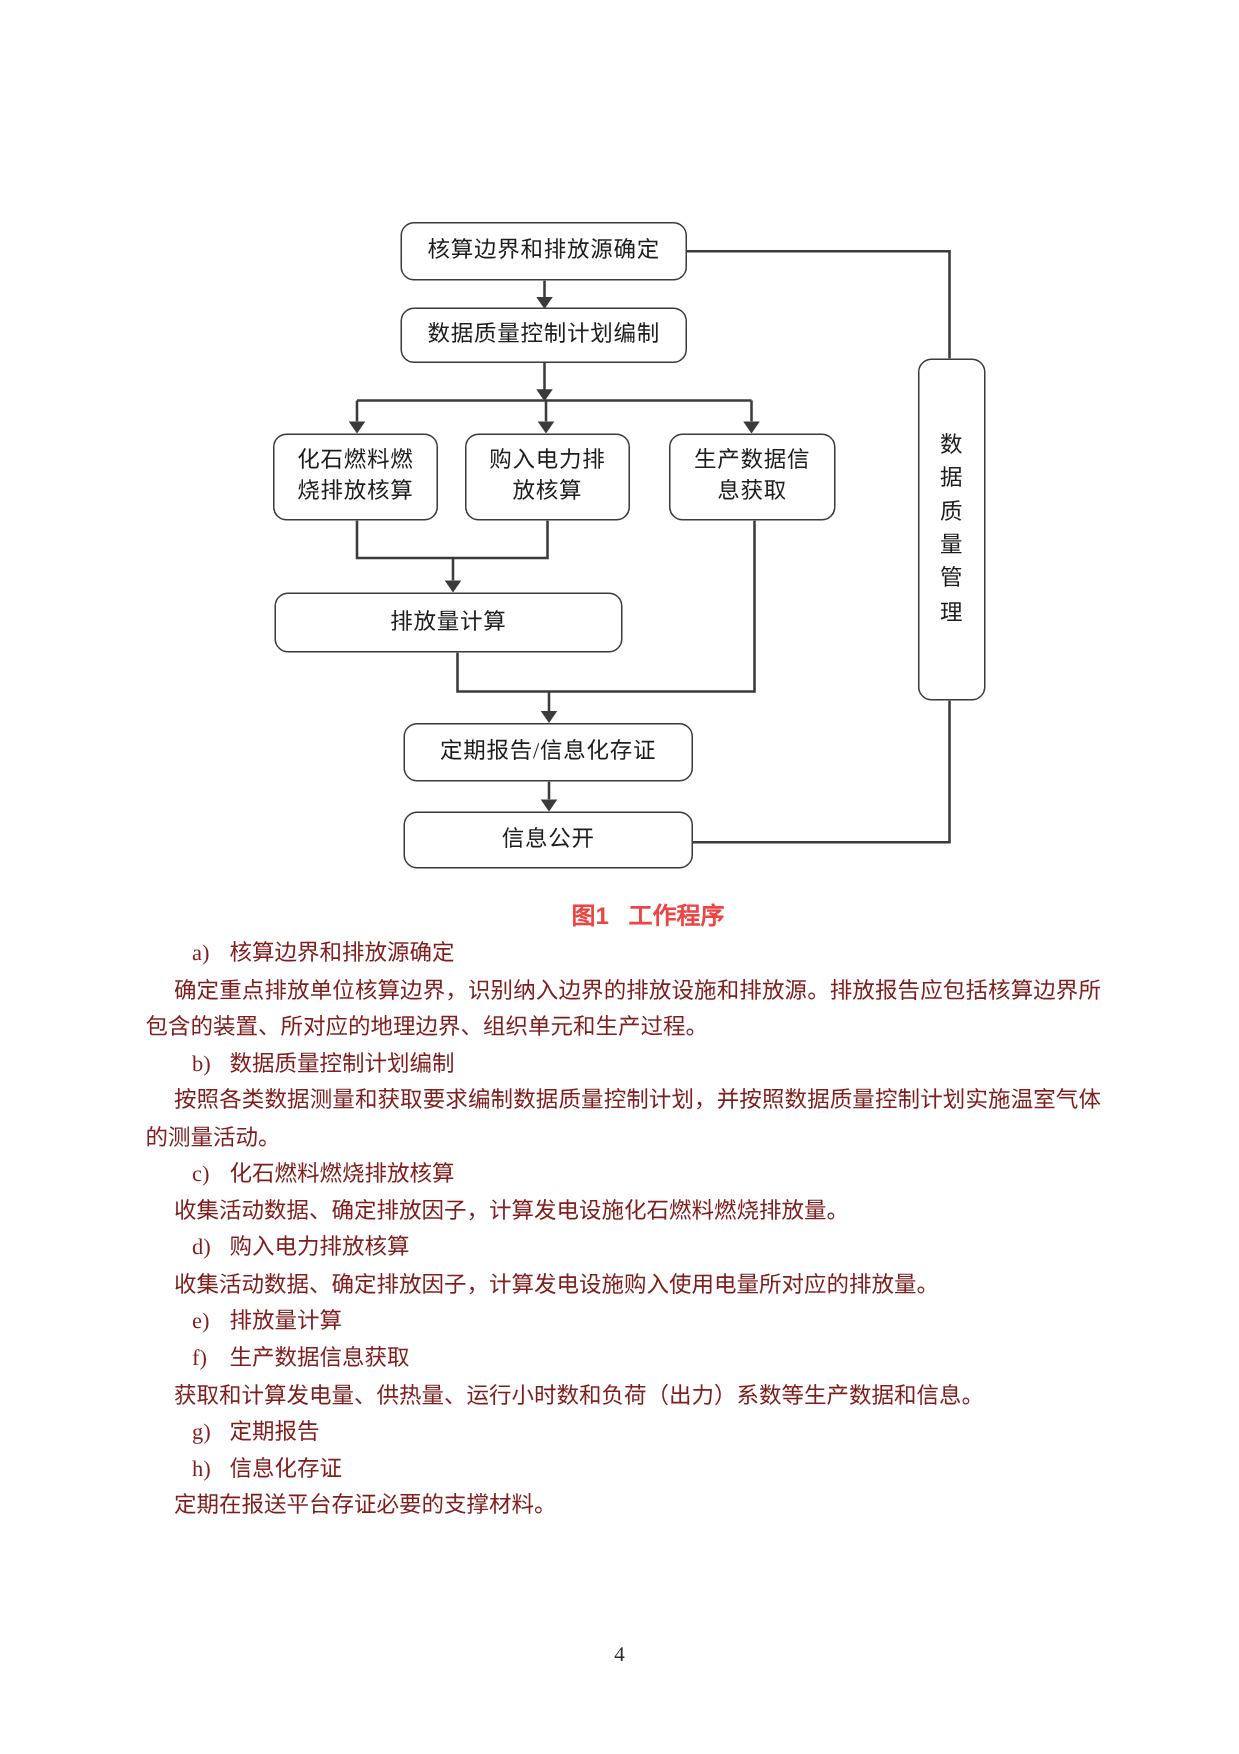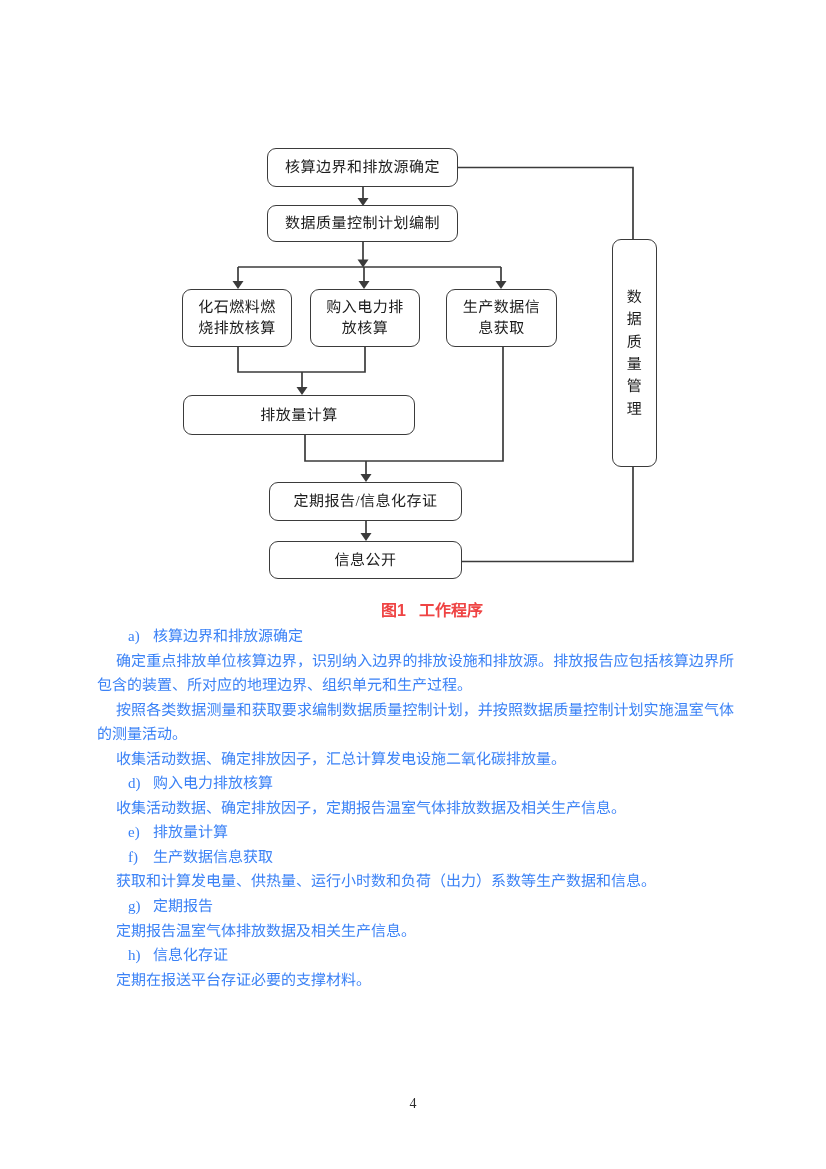--- a/index.html
+++ b/index.html
@@ -36,21 +36,21 @@
 
   .figure-caption{
     position:absolute;left:347px;top:573px;width:170px;
     text-align:center;font-family:"Liberation Sans","DejaVu Sans",sans-serif;
     font-weight:bold;font-size:16px;color:#ef4444;
   }
   .figure-caption .cap-title{margin-left:13px;}
 
   .body-text{
     position:absolute;left:97px;top:600px;width:637px;
-    font-size:15px;line-height:24.55px;text-align:justify;color:#3b82f6;
+    font-size:15px;line-height:24.55px;text-align:justify;color:#7f1d1d;
   }
   .item-heading{padding-left:31px;}
   .item-letter{display:inline-block;width:25px;}
   .item-para{margin:0;text-indent:19px;}
 
   .page-number{
     position:absolute;left:0;top:1072px;width:826px;
     text-align:center;font-size:14px;color:#2a2a2a;
   }
 </style>
@@ -140,28 +140,29 @@
     <span>理</span>
   </div>
 
   <div class="figure-caption">
     <span class="cap-label">图1</span><span class="cap-title">工作程序</span>
   </div>
 
   <div class="body-text">
       <div class="item-heading"><span class="item-letter">a)</span><span>核算边界和排放源确定</span></div>
       <p class="item-para">确定重点排放单位核算边界，识别纳入边界的排放设施和排放源。排放报告应包括核算边界所包含的装置、所对应的地理边界、组织单元和生产过程。</p>
+      <div class="item-heading"><span class="item-letter">b)</span><span>数据质量控制计划编制</span></div>
       <p class="item-para">按照各类数据测量和获取要求编制数据质量控制计划，并按照数据质量控制计划实施温室气体的测量活动。</p>
-      <p class="item-para">收集活动数据、确定排放因子，汇总计算发电设施二氧化碳排放量。</p>
+      <div class="item-heading"><span class="item-letter">c)</span><span>化石燃料燃烧排放核算</span></div>
+      <p class="item-para">收集活动数据、确定排放因子，计算发电设施化石燃料燃烧排放量。</p>
       <div class="item-heading"><span class="item-letter">d)</span><span>购入电力排放核算</span></div>
-      <p class="item-para">收集活动数据、确定排放因子，定期报告温室气体排放数据及相关生产信息。</p>
+      <p class="item-para">收集活动数据、确定排放因子，计算发电设施购入使用电量所对应的排放量。</p>
       <div class="item-heading"><span class="item-letter">e)</span><span>排放量计算</span></div>
       <div class="item-heading"><span class="item-letter">f)</span><span>生产数据信息获取</span></div>
       <p class="item-para">获取和计算发电量、供热量、运行小时数和负荷（出力）系数等生产数据和信息。</p>
       <div class="item-heading"><span class="item-letter">g)</span><span>定期报告</span></div>
-      <p class="item-para">定期报告温室气体排放数据及相关生产信息。</p>
       <div class="item-heading"><span class="item-letter">h)</span><span>信息化存证</span></div>
       <p class="item-para">定期在报送平台存证必要的支撑材料。</p>
     </div>
 
   <div class="page-number">4</div>
 
 </div>
 
 </body></html>

